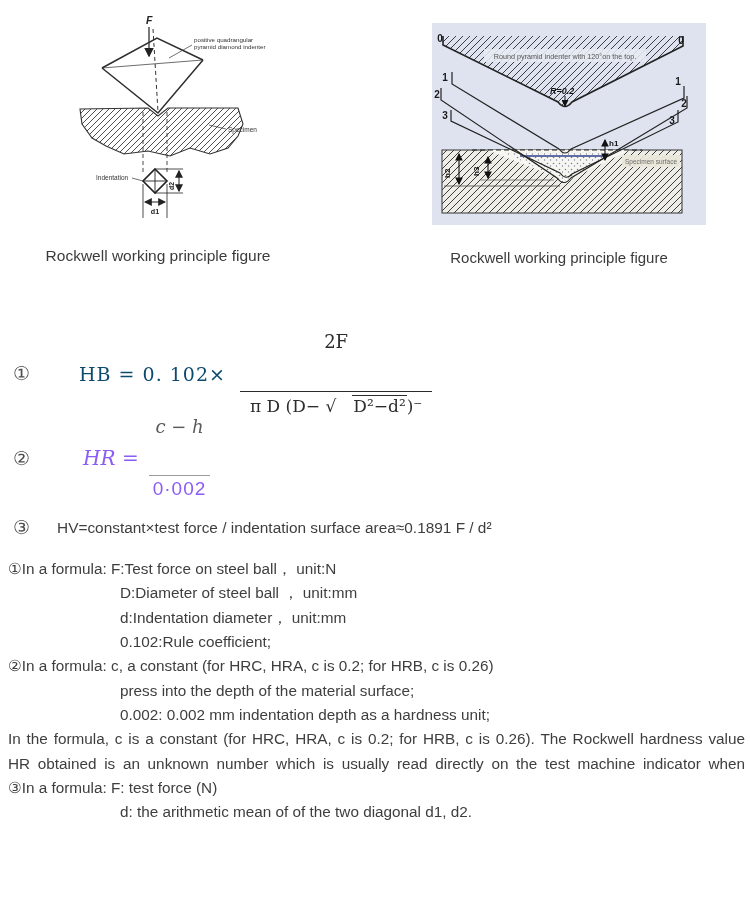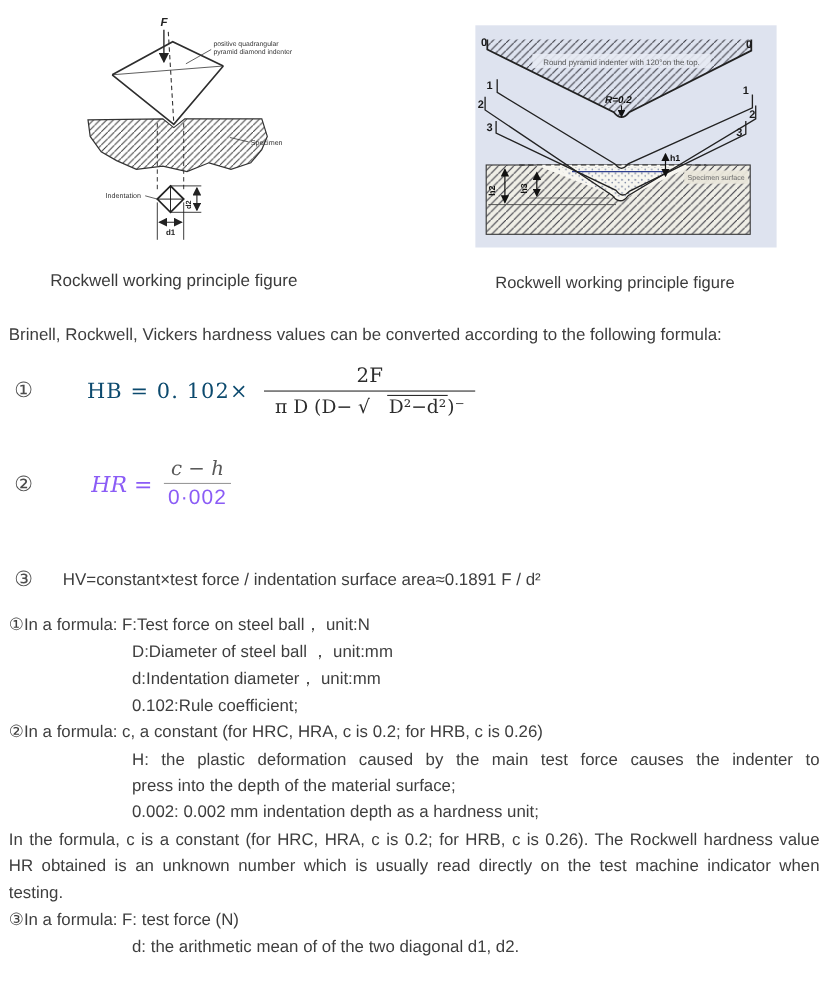--- a/index.html
+++ b/index.html
@@ -8,21 +8,21 @@
   svg text{font-family:"Liberation Sans",sans-serif;}
   .caption{position:absolute;text-align:center;font-size:15.5px;color:#3b3b3b;}
   .caption-left{left:28px;top:247px;width:260px;}
   .caption-right{left:418px;top:249px;width:282px;font-size:15px;}
   .intro{position:absolute;left:8px;top:296px;width:740px;font-size:15.4px;margin:0;}
   .formula{position:absolute;left:0;display:flex;align-items:center;}
   .circ{margin-left:13px;font-size:19px;color:#4d4d4d;line-height:1;}
   #f1{top:331px;}
   #f1 .lhs{margin-left:49px;font-family:"DejaVu Serif",serif;font-size:19px;color:#0c4a6e;letter-spacing:1px;}
   #f1 .frac{margin-left:14px;font-family:"DejaVu Serif",serif;color:#2c2c2c;}
-  .frac{display:inline-flex;flex-direction:column;align-items:center;}
+  .frac{display:inline-flex;flex-direction:column;align-items:center;gap:36px;}
   #f1 .num{font-size:18px;padding:0 4px 3px 4px;}
   #f1 .den{border-top:1.6px solid #2b2b2b;padding:4px 10px 0 10px;font-size:17px;white-space:nowrap;}
   .radical .radicand{border-top:1.3px solid #2b2b2b;padding:0 1px;margin-left:16px;}
   #f2{top:416px;}
   #f2 .lhs{margin-left:53px;font-family:"DejaVu Serif",serif;font-style:italic;font-size:20px;color:#8b5cf6;}
   #f2 .frac{margin-left:10px;color:#5a5a5a;}
   #f2 .num{font-family:"DejaVu Serif",serif;font-style:italic;font-size:18px;padding:0 6px 2px 6px;}
   #f2 .den{border-top:1.6px solid #9a9a9a;padding:2px 4px 0 4px;font-size:19px;letter-spacing:1px;color:#8b5cf6;text-align:right;}
   #f3{top:518px;}
   #f3 .ftext{margin-left:27px;font-size:15.4px;color:#3e3e3e;}
@@ -164,21 +164,20 @@
     </g>
 
     <g>
       <rect x="190" y="137" width="58" height="12" fill="#e9e6da" opacity="0.95"></rect>
       <text x="219" y="146" text-anchor="middle" font-size="6.5" fill="#6b6b6b">Specimen surface</text>
     </g>
   </svg>
 
   <div class="caption caption-right">Rockwell working principle figure</div>
 
-  <p class="intro">Brinell, Rockwell, Vickers hardness values can be converted according to the following formula:</p>
 
   <div class="formula" id="f1">
     <span class="circ">①</span>
     <span class="lhs">HB = 0. 102×</span>
     <span class="frac">
       <span class="num">2F</span>
       <span class="den"><span>π D (D− </span><span class="radical"><span>√</span><span class="radicand">D²−d²</span></span><span>)⁻</span></span>
     </span>
   </div>
 
@@ -195,23 +194,21 @@
     <span class="circ">③</span>
     <span class="ftext">HV=constant×test force / indentation surface area≈0.1891 F / d²</span>
   </div>
 
   <div class="notes">
     <div class="note">①In a formula: F:Test force on steel ball， unit:N</div>
     <div class="note ind">D:Diameter of steel ball ， unit:mm</div>
     <div class="note ind">d:Indentation diameter， unit:mm</div>
     <div class="note ind">0.102:Rule coefficient;</div>
     <div class="note">②In a formula: c, a constant (for HRC, HRA, c is 0.2; for HRB, c is 0.26)</div>
-    <div class="note ind just">H: the plastic deformation caused by the main test force causes the indenter to</div>
     <div class="note ind">press into the depth of the material surface;</div>
     <div class="note ind">0.002: 0.002 mm indentation depth as a hardness unit;</div>
     <div class="note just">In the formula, c is a constant (for HRC, HRA, c is 0.2; for HRB, c is 0.26). The Rockwell hardness value</div>
     <div class="note just">HR obtained is an unknown number which is usually read directly on the test machine indicator when</div>
-    <div class="note">testing.</div>
     <div class="note">③In a formula: F: test force (N)</div>
     <div class="note ind">d: the arithmetic mean of of the two diagonal d1, d2.</div>
   </div>
 
 </div>
 
 </body></html>

